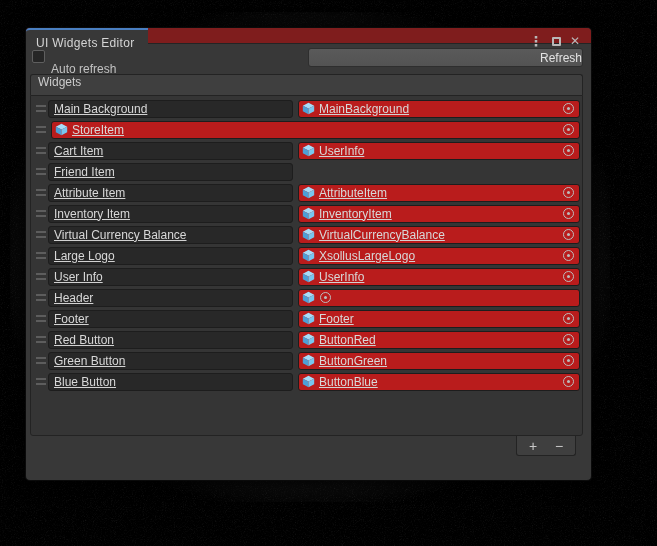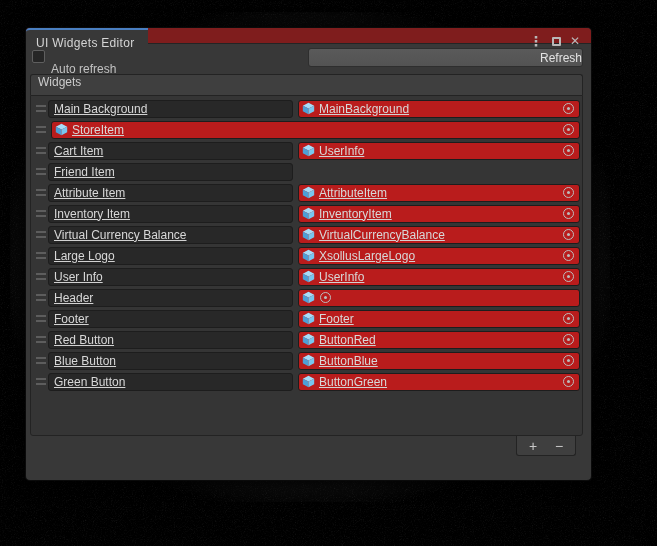--- a/index.html
+++ b/index.html
@@ -321,44 +321,44 @@
       </svg>
       <span class="obj-name">ButtonRed</span>
       <span class="picker">
         <span class="ring"></span>
       </span>
     </div>
   </div>
 
   <div class="row">
     <span class="drag-handle"></span>
+    <input class="label-input" readonly="" value="Green Button" style="">
+    <div class="obj-field">
+      <svg class="cube" width="13" height="13" viewBox="0 0 16 16">
+        <polygon points="8,1 15,4.5 8,8 1,4.5" fill="#a5dcf8"></polygon>
+        <polygon points="1,4.5 8,8 8,15 1,11.5" fill="#4d9fd6"></polygon>
+        <polygon points="15,4.5 8,8 8,15 15,11.5" fill="#79c6ee"></polygon>
+      </svg>
+      <span class="obj-name">ButtonGreen</span>
+      <span class="picker">
+        <span class="ring"></span>
+      </span>
+    </div>
+  </div>
+
+  <div class="row">
+    <span class="drag-handle"></span>
     <input class="label-input" readonly="" value="Blue Button" style="">
     <div class="obj-field">
       <svg class="cube" width="13" height="13" viewBox="0 0 16 16">
         <polygon points="8,1 15,4.5 8,8 1,4.5" fill="#a5dcf8"></polygon>
         <polygon points="1,4.5 8,8 8,15 1,11.5" fill="#4d9fd6"></polygon>
         <polygon points="15,4.5 8,8 8,15 15,11.5" fill="#79c6ee"></polygon>
       </svg>
       <span class="obj-name">ButtonBlue</span>
-      <span class="picker">
-        <span class="ring"></span>
-      </span>
-    </div>
-  </div>
-
-  <div class="row">
-    <span class="drag-handle"></span>
-    <input class="label-input" readonly="" value="Green Button" style="">
-    <div class="obj-field">
-      <svg class="cube" width="13" height="13" viewBox="0 0 16 16">
-        <polygon points="8,1 15,4.5 8,8 1,4.5" fill="#a5dcf8"></polygon>
-        <polygon points="1,4.5 8,8 8,15 1,11.5" fill="#4d9fd6"></polygon>
-        <polygon points="15,4.5 8,8 8,15 15,11.5" fill="#79c6ee"></polygon>
-      </svg>
-      <span class="obj-name">ButtonGreen</span>
       <span class="picker">
         <span class="ring"></span>
       </span>
     </div>
   </div>
 </div>
 
   <div class="list-footer-wrap">
     <div class="list-footer">
       <span>+</span>

